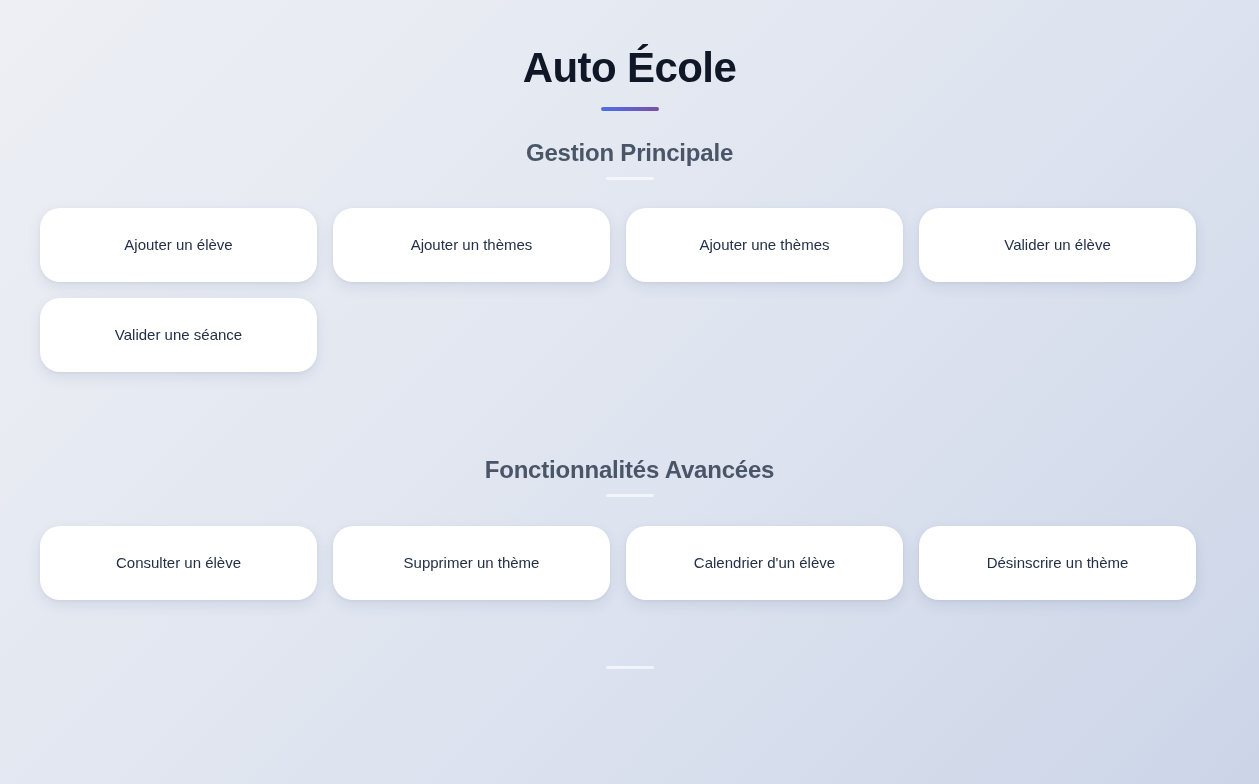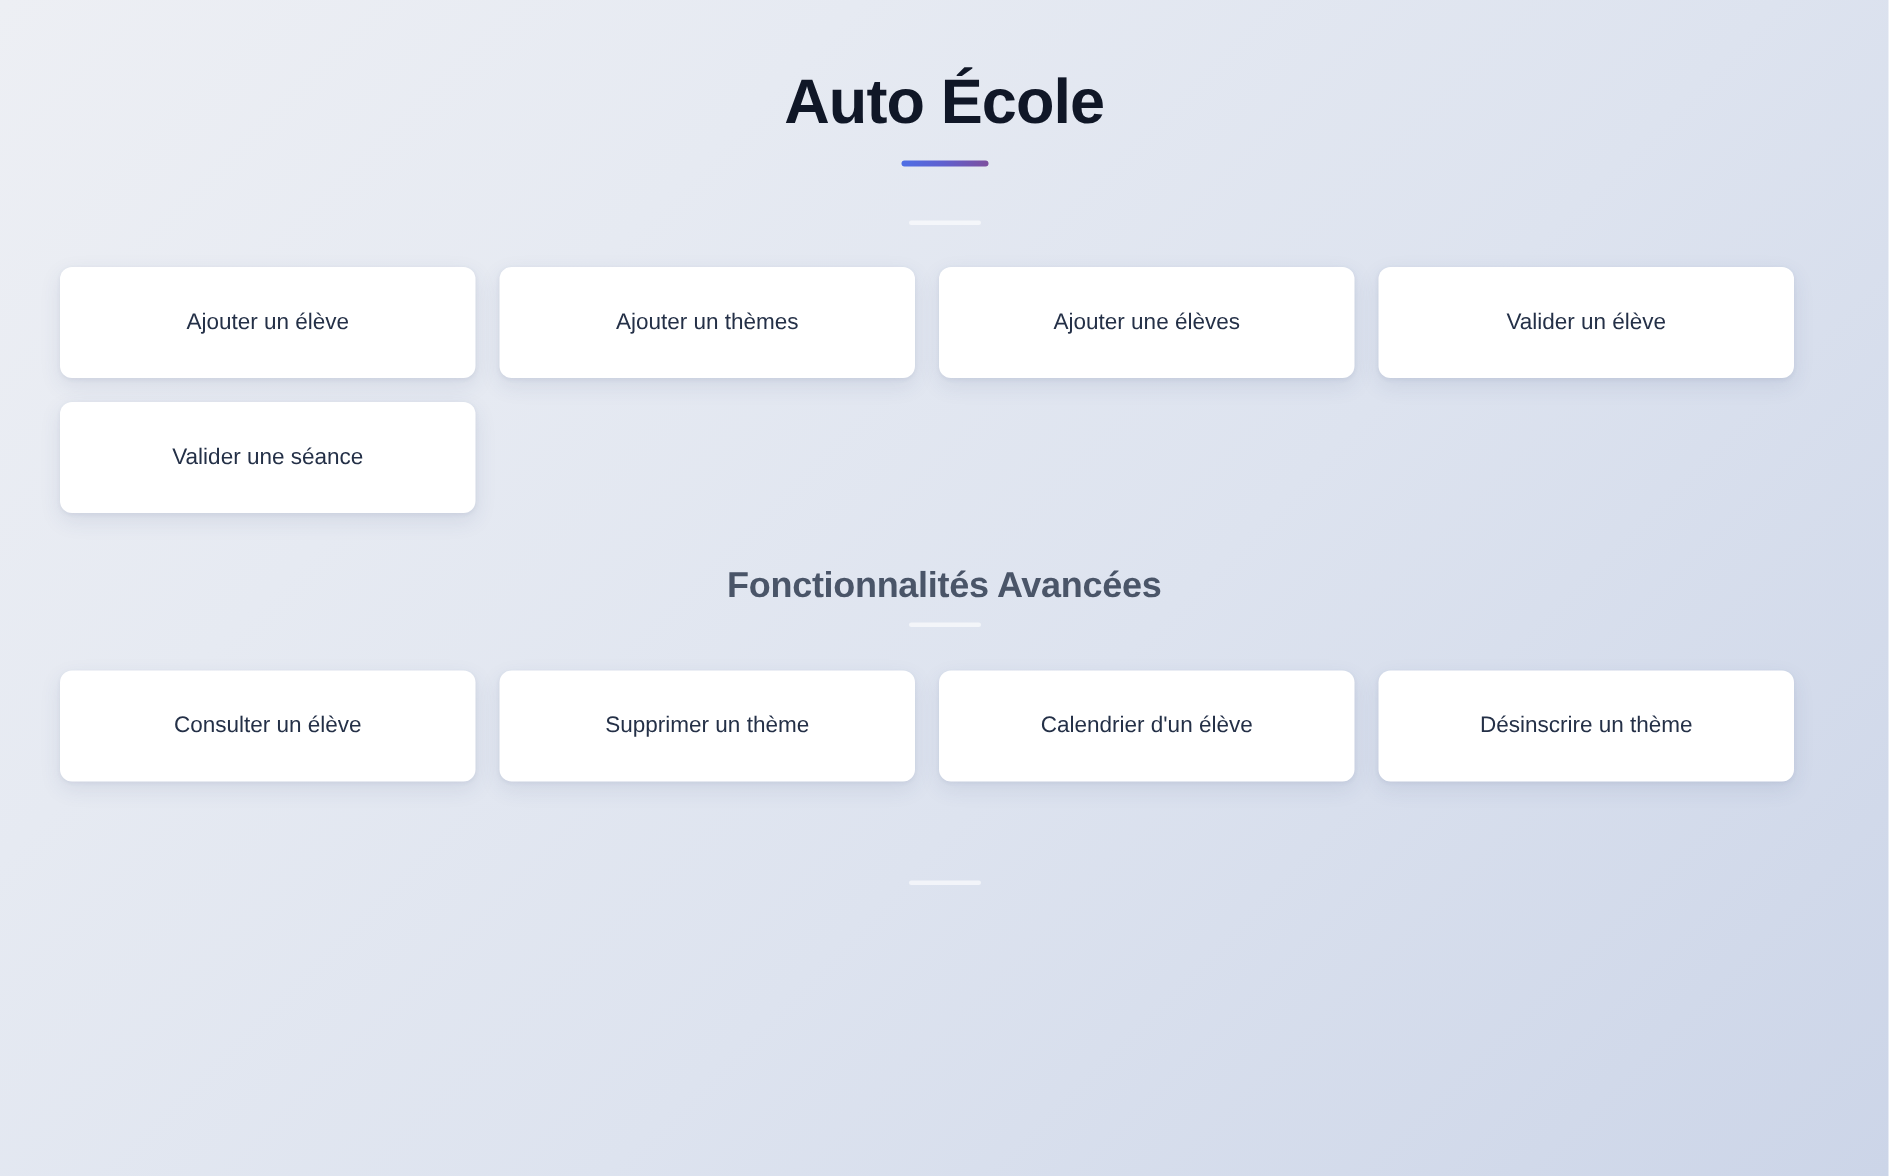--- a/index.html
+++ b/index.html
@@ -69,21 +69,21 @@
 
   
   .card-grid {
     display: flex;
     flex-wrap: wrap;
     gap: 16px;
   }
 
   .card {
     background: #ffffff;
-    border-radius: 8px;
+    border-radius: 20px;
     height: 74px;
     display: flex;
     align-items: center;
     justify-content: center;
     text-align: center;
     padding: 6px 16px;
     font-size: 15px;
     line-height: 20px;
     color: #243047;
     box-shadow: 0 5px 14px rgba(52, 71, 120, 0.10),
@@ -98,46 +98,47 @@
 
   .card-grid.cols-3 > .card {
     width: 375px;
     flex: 0 0 375px;
   }
 
   
   .sec-main       { margin-top: 27px; }
   .sec-main .card-grid      { margin-top: 28px; }
 
-  .sec-advanced   { margin-top: 34px; }
+  .sec-advanced   { margin-top: 83px; }
   .sec-advanced .card-grid  { margin-top: 29px; }
 
   .sec-reports    { margin-top: 57px; }
   .sec-reports .card-grid   { margin-top: 28px; }
 </style>
 </head>
 <body>
 
 <div class="page">
 
   <h1 class="app-title">Auto École</h1>
 
   <div class="title-rule"></div>
 
   <div class="section sec-main">
+    <h2 class="section-title">Gestion Principale</h2>
     <div class="section-rule"></div>
     <div class="card-grid cols-4">
       <div class="card">
         <span>Ajouter un élève</span>
       </div>
       <div class="card">
         <span>Ajouter un thèmes</span>
       </div>
       <div class="card">
-        <span>Ajouter une élèves</span>
+        <span>Ajouter une thèmes</span>
       </div>
       <div class="card">
         <span>Valider un élève</span>
       </div>
       <div class="card">
         <span>Valider une séance</span>
       </div>
     </div>
   </div>
 

